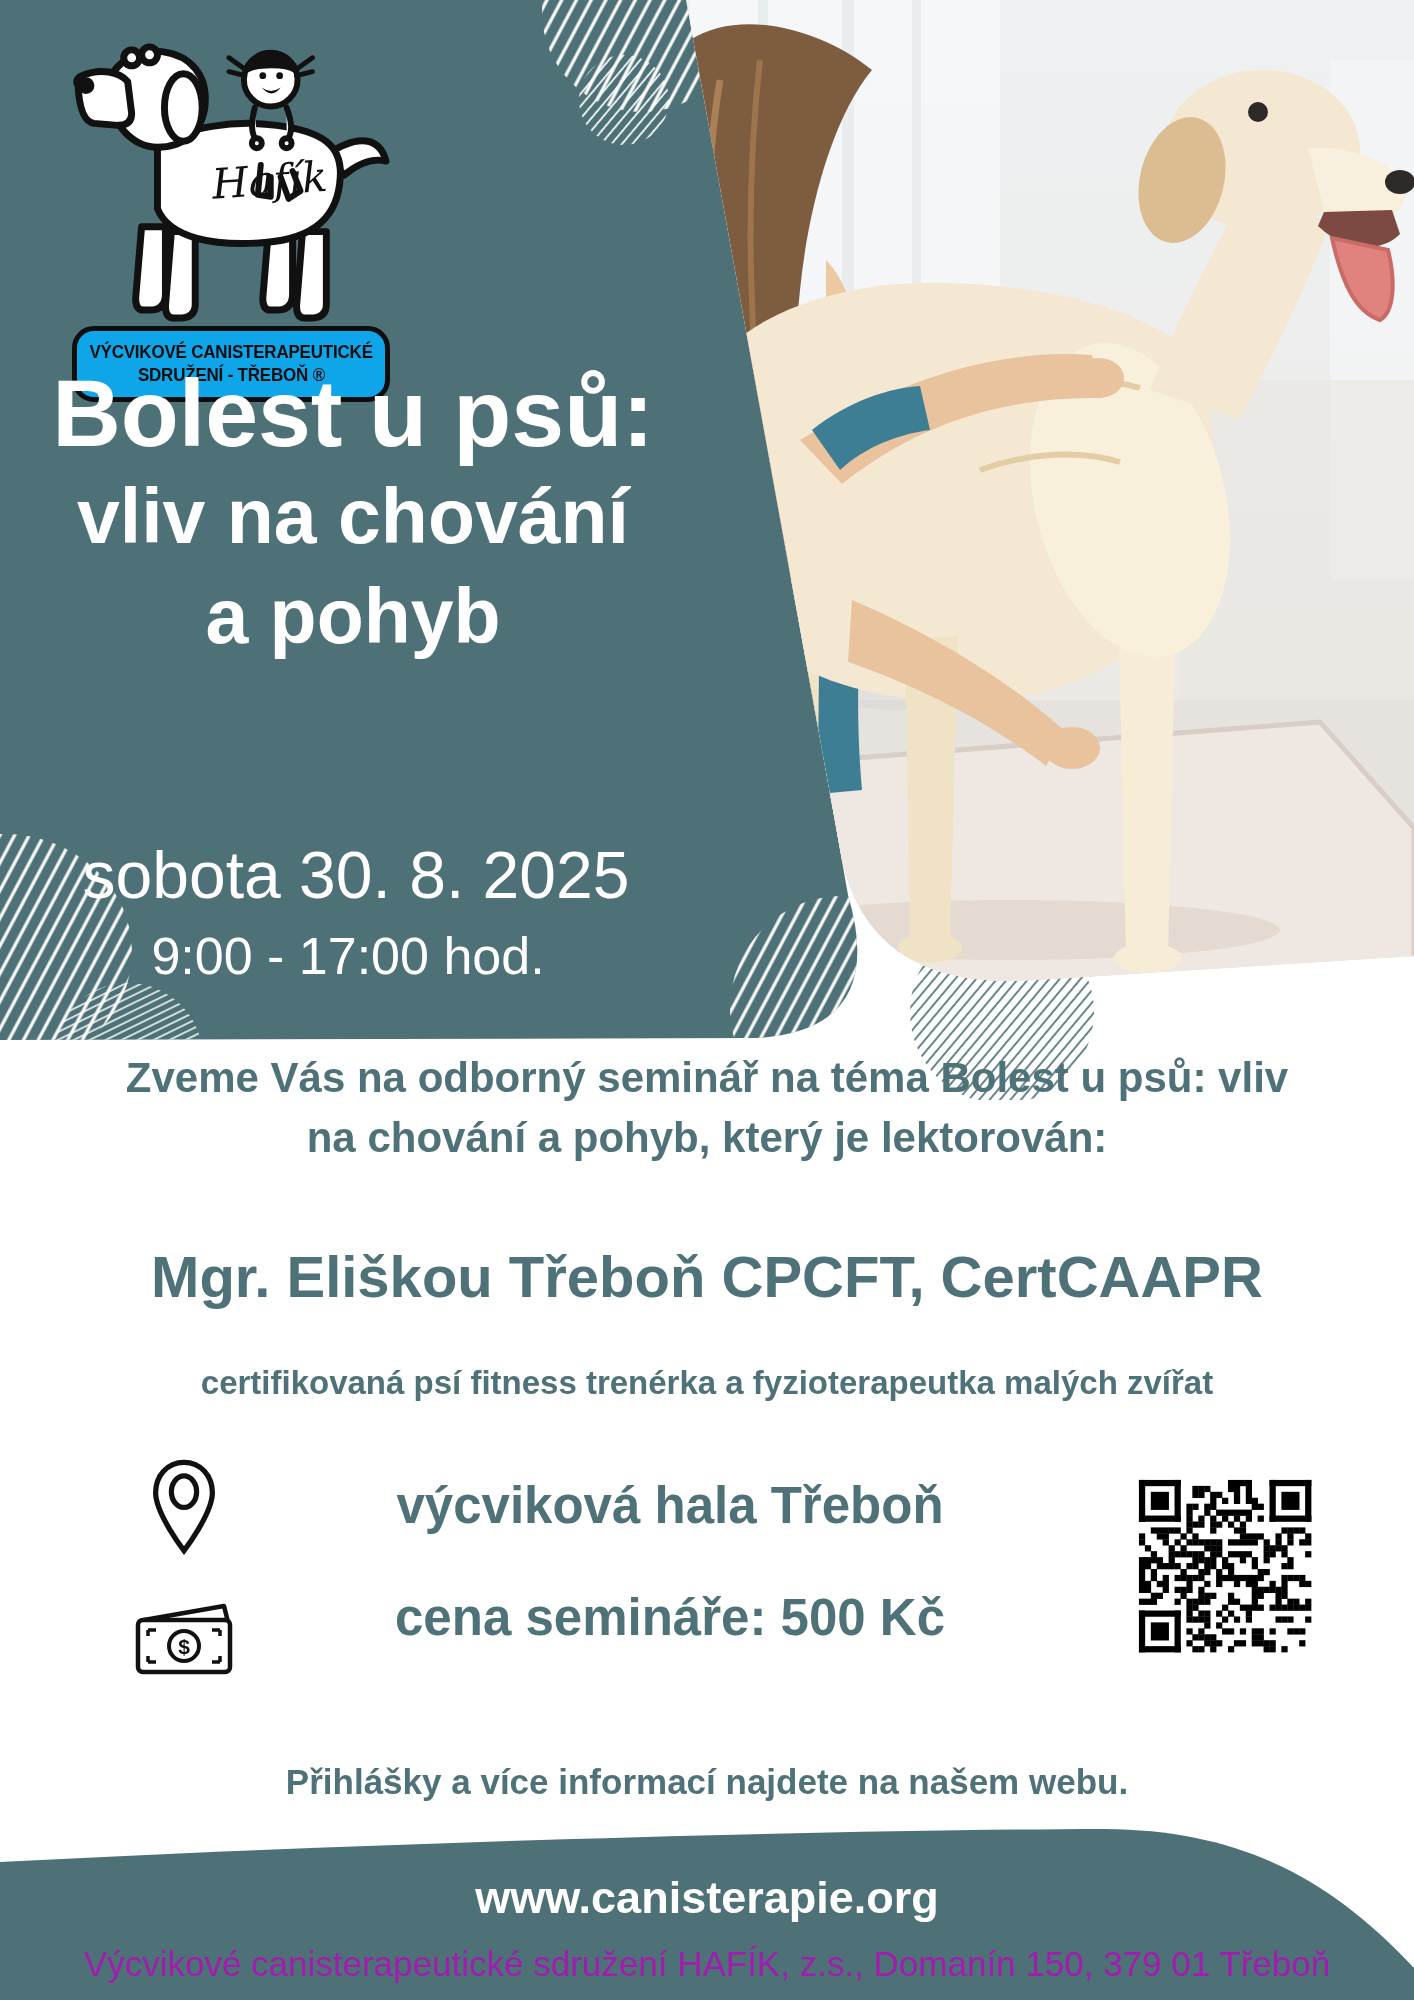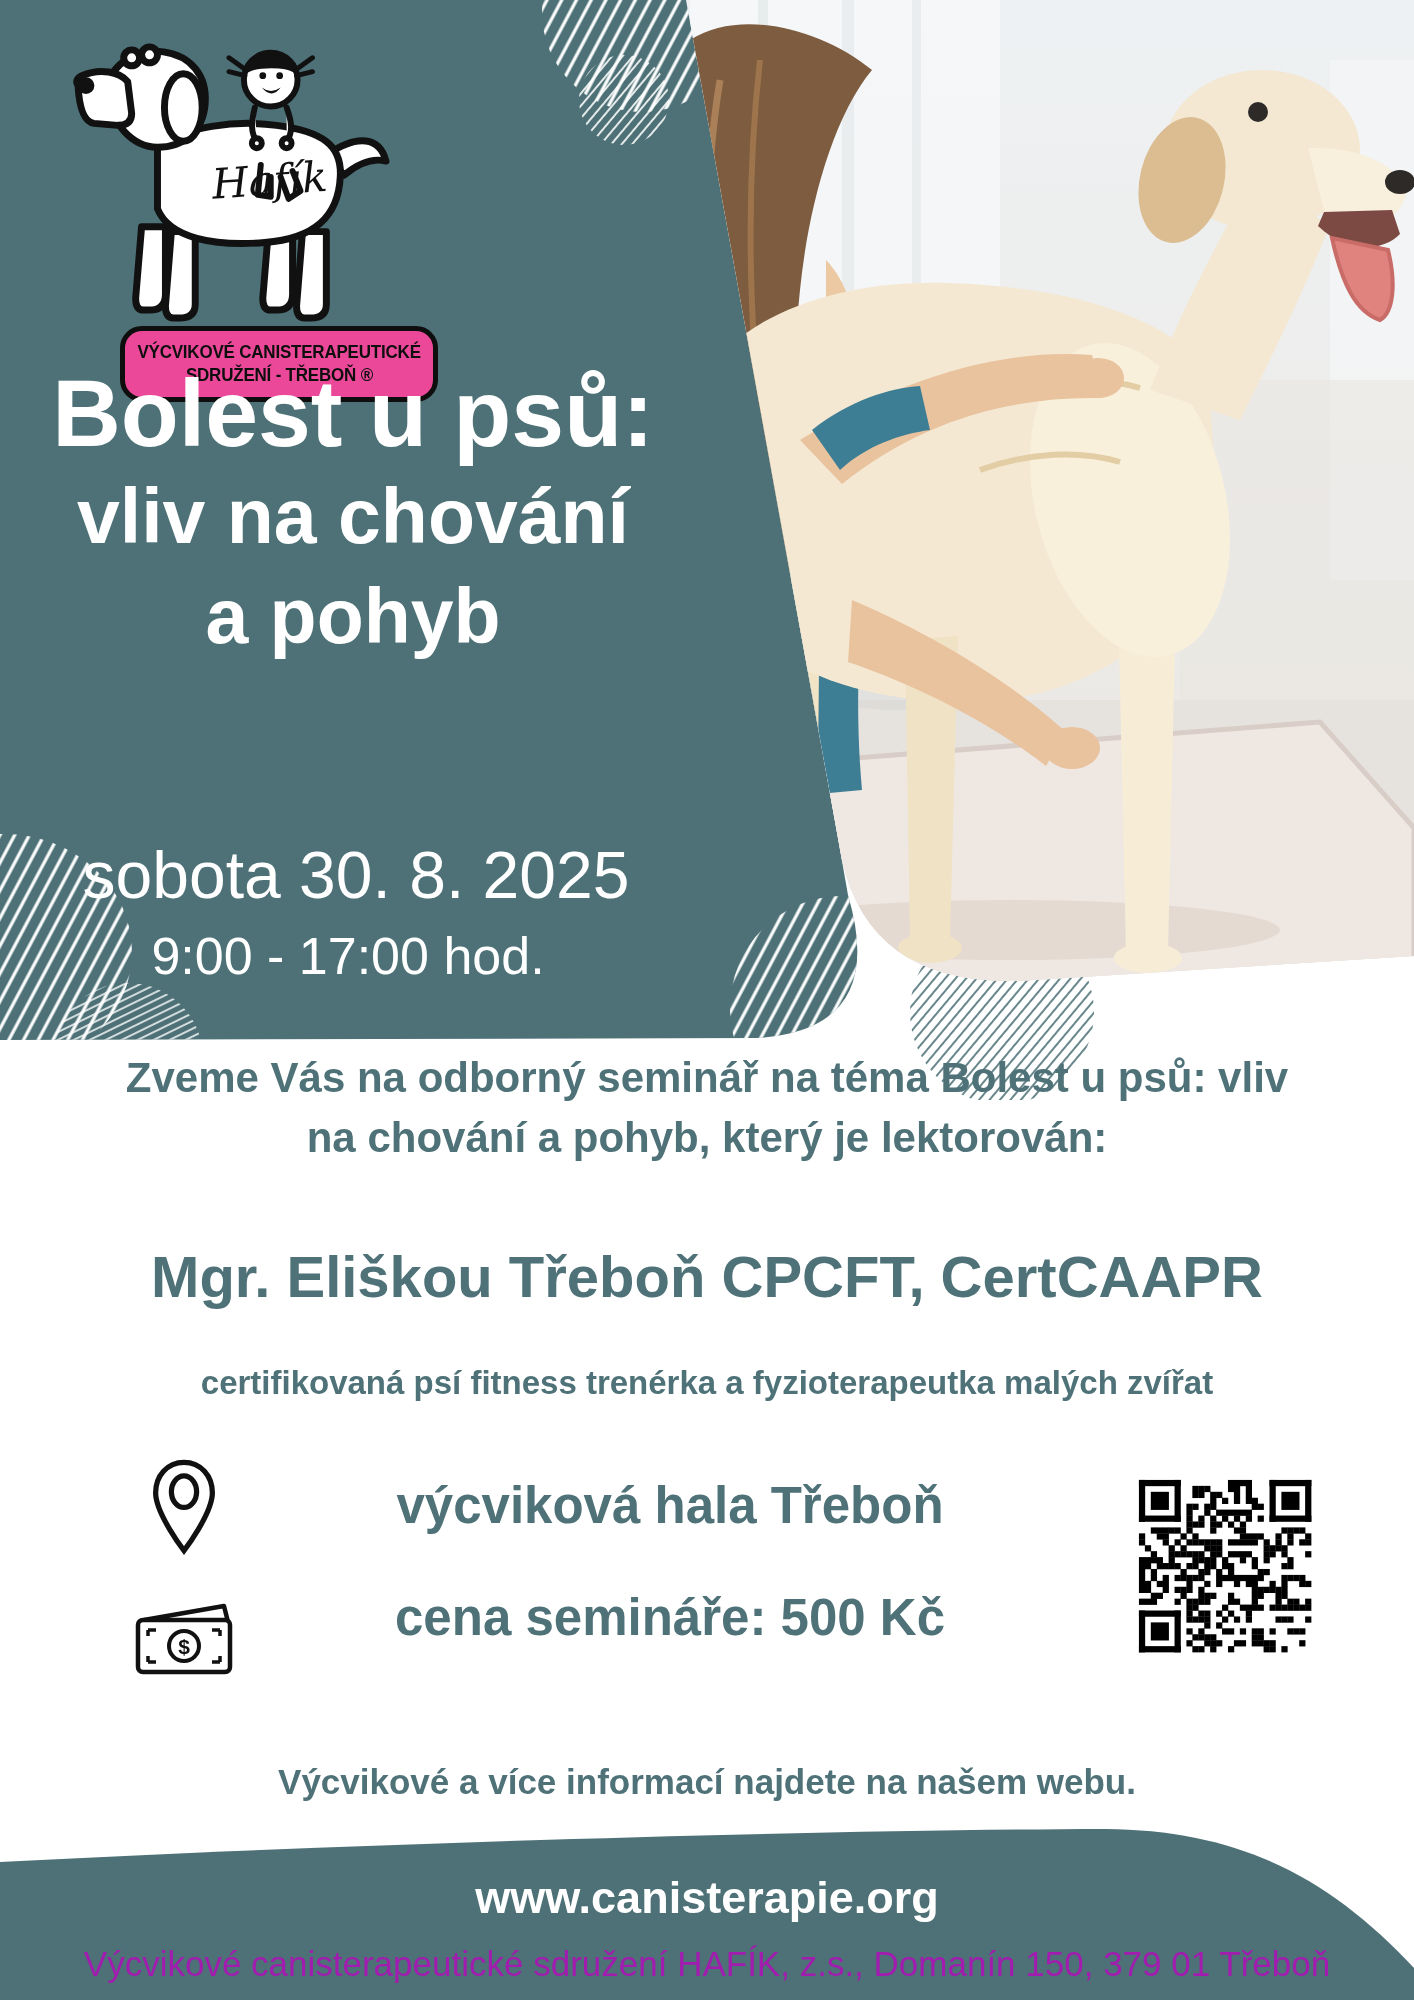--- a/index.html
+++ b/index.html
@@ -6,22 +6,22 @@
   .poster{
     position:relative;width:1414px;height:2000px;overflow:hidden;
     background:#ffffff;font-family:"Liberation Sans","DejaVu Sans",sans-serif;
   }
   .abs{position:absolute;}
   
   #header-art{position:absolute;left:0;top:0;width:1414px;height:1100px;}
   
   .logo-badge{
     position:absolute;left:72px;top:326px;width:308px;height:66px;
-    background:#ec4899;border:5px solid #0e0e0e;border-radius:22px;
-    display:flex;flex-direction:column;justify-content:center;align-items:center;margin-left:48px;
+    background:#0ea5e9;border:5px solid #0e0e0e;border-radius:22px;
+    display:flex;flex-direction:column;justify-content:center;align-items:center;
   }
   .logo-badge .l{
     color:#0e0e0e;font-weight:bold;font-size:17.5px;line-height:1.32;
     letter-spacing:-0.2px;transform:scaleX(.97);white-space:nowrap;
   }
   
   .title-block{position:absolute;left:0;top:360px;width:706px;text-align:center;color:#ffffff;}
   .title-l1{font-size:95px;font-weight:bold;line-height:1.12;}
   .title-l2,.title-l3{font-size:77px;font-weight:bold;line-height:1.3;}
   
@@ -548,21 +548,21 @@
       <rect x="166.19354838709677" y="166.19354838709677" width="6.235483870967742" height="6.235483870967742" fill="#000"></rect>
       <rect x="59.35483870967742" y="172.1290322580645" width="6.235483870967742" height="6.235483870967742" fill="#000"></rect>
       <rect x="65.29032258064517" y="172.1290322580645" width="6.235483870967742" height="6.235483870967742" fill="#000"></rect>
       <rect x="77.16129032258064" y="172.1290322580645" width="6.235483870967742" height="6.235483870967742" fill="#000"></rect>
       <rect x="94.96774193548387" y="172.1290322580645" width="6.235483870967742" height="6.235483870967742" fill="#000"></rect>
       <rect x="130.5806451612903" y="172.1290322580645" width="6.235483870967742" height="6.235483870967742" fill="#000"></rect>
       <rect x="136.51612903225808" y="172.1290322580645" width="6.235483870967742" height="6.235483870967742" fill="#000"></rect>
       <rect x="148.38709677419354" y="172.1290322580645" width="6.235483870967742" height="6.235483870967742" fill="#000"></rect>
     </svg>
 
-  <div class="note teal-text">Výcvikové a více informací najdete na našem webu.</div>
+  <div class="note teal-text">Přihlášky a více informací najdete na našem webu.</div>
 
   <svg id="footer-art" viewBox="0 0 1414 182" xmlns="http://www.w3.org/2000/svg">
     <path d="M0,44 C350,26 800,12 1105,11 C1240,12 1330,60 1414,150 L1414,182 L0,182 Z" fill="#4d7176"></path>
   </svg>
   <div class="footer-web">www.canisterapie.org</div>
   <div class="footer-address">Výcvikové canisterapeutické sdružení HAFÍK, z.s., Domanín 150, 379 01 Třeboň</div>
 
 </div>
 
 </body></html>

